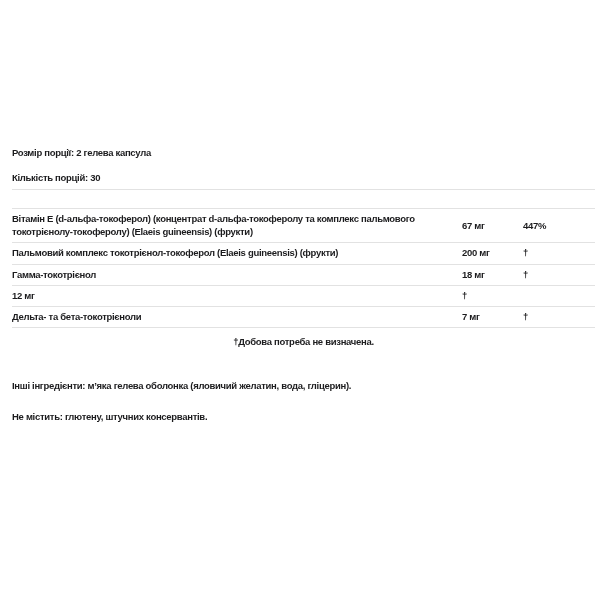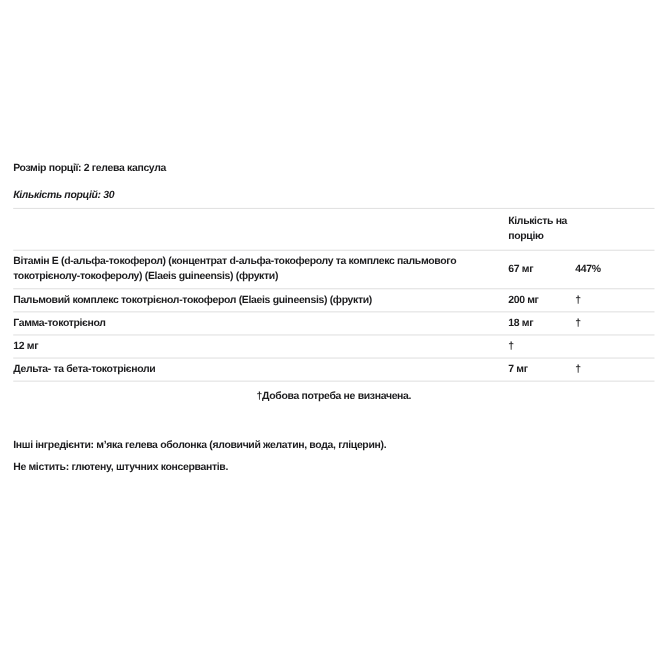--- a/index.html
+++ b/index.html
@@ -14,54 +14,53 @@
     font-weight:700;
     font-size:9.5px;
     letter-spacing:-0.3px;
     line-height:1.38;
     color:var(--text);
   }
   .panel{
     padding:146px 5px 0 12px;
   }
   .serving-line{margin-bottom:12px;}
-  .servings-line{margin-bottom:5px;font-style:italic;}
+  .servings-line{margin-bottom:5px;}
   .facts-table{width:583px;}
   .facts-row{
     display:grid;
     grid-template-columns:450px 61px 72px;
     align-items:center;
     border-bottom:1px solid var(--rule);
     padding:3px 0 4px 0;
     min-height:20px;
   }
   .facts-header{
     border-top:1px solid var(--rule);
     align-items:flex-start;
     padding:5px 0 6px 0;
   }
   .col-amount,.col-dv{padding-right:4px;}
   .footnote{margin-top:7px;text-align:center;}
   .other-ingredients{margin-top:31px;}
-  .does-not-contain{margin-top:7px;}
+  .does-not-contain{margin-top:18px;}
   .warning{margin-top:8px;}
 </style>
 </head>
 <body>
 
 <div class="panel">
 
   <div class="serving-line">Розмір порції: 2 гелева капсула</div>
   <div class="servings-line">Кількість порцій: 30</div>
 
   <div class="facts-table">
 
     <div class="facts-row facts-header">
       <div></div>
-      <div class="col-amount">Кількість на порцію</div>
     </div>
 
     <div class="facts-row">
       <div class="col-name">Вітамін E (d-альфа-токоферол) (концентрат d-альфа-токоферолу та комплекс пальмового токотрієнолу-токоферолу) (Elaeis guineensis) (фрукти)</div>
       <div class="col-amount">67 мг</div>
       <div class="col-dv">447%</div>
     </div>
 
     <div class="facts-row">
       <div class="col-name">Пальмовий комплекс токотрієнол-токоферол (Elaeis guineensis) (фрукти)</div>

